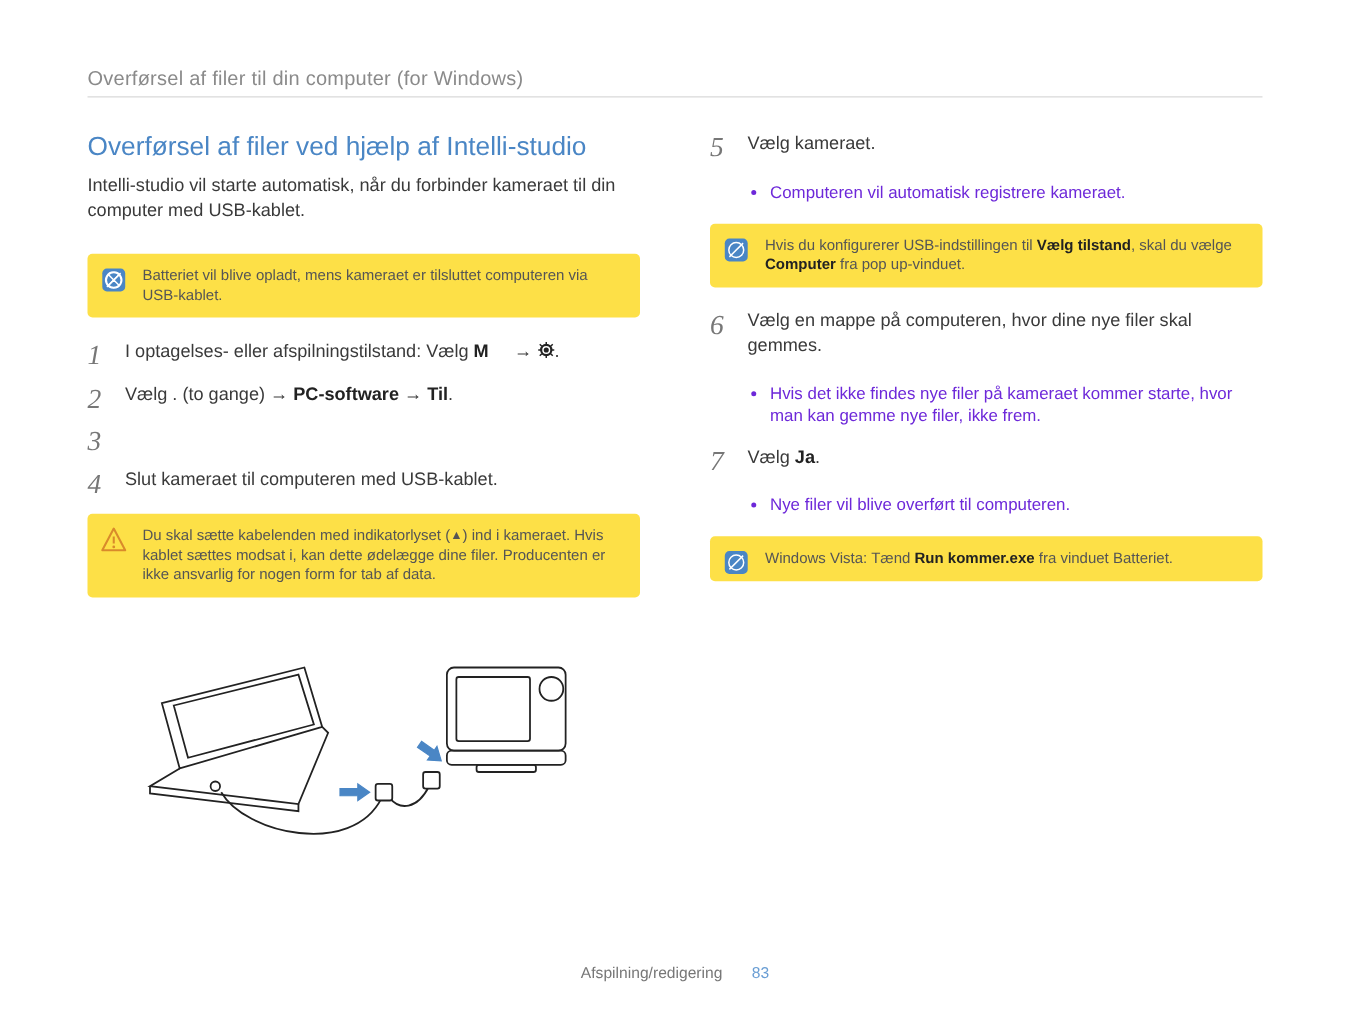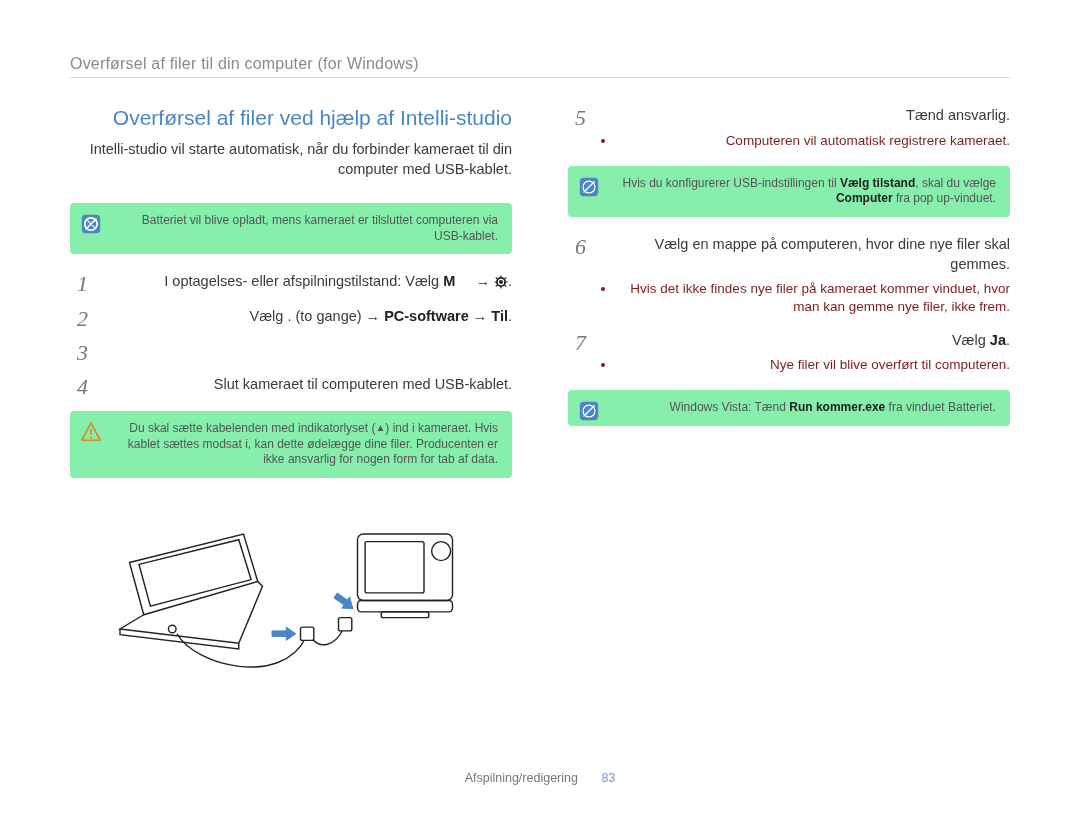--- a/index.html
+++ b/index.html
@@ -1,32 +1,32 @@
 <!DOCTYPE html>
 <html><head>
 <meta charset="utf-8">
 <style>
   * { box-sizing: border-box; margin: 0; padding: 0; }
   html, body { width: 1080px; height: 815px; background: #fff; font-family: Arial, Helvetica, sans-serif; color: #3a3a3a; }
   .page { padding: 55px 70px 12px 70px; position: relative; height: 100%; }
   .breadcrumb { font-size: 16px; font-weight: 300; color: #8a8a8a; font-family: "Segoe UI Light", Arial, sans-serif; letter-spacing: 0.2px; }
   .hr { border: none; border-top: 1px solid #d9d9d9; margin-top: 4px; }
-  .columns { display: flex; gap: 56px; margin-top: 28px; text-align: right; }
+  .columns { display: flex; gap: 56px; margin-top: 28px; }
   .col { flex: 1 1 50%; }
   .section-title { font-size: 21px; color: #4a86c5; font-weight: 400; font-family: "Segoe UI Light", Arial, sans-serif; margin-bottom: 10px; }
   .intro { font-size: 14.5px; line-height: 1.35; color: #3a3a3a; margin-bottom: 24px; }
-  .note { background: #86efac; border-radius: 4px; padding: 10px 14px 10px 44px; font-size: 12px; line-height: 1.3; color: #555; position: relative; margin: 12px 0 18px 0; }
+  .note { background: #fde047; border-radius: 4px; padding: 10px 14px 10px 44px; font-size: 12px; line-height: 1.3; color: #555; position: relative; margin: 12px 0 18px 0; }
   .note .note-icon { position: absolute; left: 10px; top: 10px; width: 22px; height: 22px; display: flex; align-items: center; justify-content: center; }
   .note-icon.info svg { width: 22px; height: 22px; }
   .note-icon.warn svg { width: 22px; height: 22px; }
   .steps { list-style: none; }
   .step { display: flex; align-items: flex-start; gap: 12px; margin-bottom: 10px; }
   .step-num { font-size: 22px; font-weight: 300; color: #777; font-style: italic; font-family: Georgia, "Times New Roman", serif; min-width: 18px; line-height: 1.1; }
   .step-body { font-size: 14.5px; line-height: 1.35; flex: 1; }
-  .step-body .sub { list-style: disc; margin: 6px 0 0 18px; font-size: 13.5px; color: #7f1d1d; }
+  .step-body .sub { list-style: disc; margin: 19px 0 0 18px; font-size: 13.5px; color: #6d28d9; }
   .step-body .sub li { margin-bottom: 4px; }
   .inline-icon { display: inline-block; vertical-align: middle; }
   .gear-icon svg { width: 14px; height: 14px; vertical-align: -2px; }
   .bold { font-weight: bold; color: #222; }
   .illustration { margin-top: 18px; text-align: center; }
   .illustration svg { max-width: 380px; }
   .footer { position: absolute; bottom: 30px; left: 0; right: 0; text-align: center; font-size: 12.5px; color: #777; }
   .footer .pnum { color: #6a9ed4; margin-left: 20px; }
   .up-triangle { font-size: 10px; vertical-align: 1px; }
 </style>
@@ -141,21 +141,21 @@
 
     </div>
 
     <div class="col">
 
       <ol class="steps">
 
         <li class="step">
           <span class="step-num">5</span>
           <span class="step-body">
-            <span>Tænd ansvarlig.</span>
+            <span>Vælg kameraet.</span>
             <ul class="sub">
                 <li>Computeren vil automatisk registrere kameraet.</li>
               </ul>
           </span>
         </li>
       </ol>
 
       <div class="note">
         <span class="note-icon info">
           <svg viewBox="0 0 24 24">
@@ -168,21 +168,21 @@
           <span>Hvis du konfigurerer USB-indstillingen til </span><span class="bold">Vælg tilstand</span><span>, skal du vælge </span><span class="bold">Computer</span><span> fra pop up-vinduet.</span>
         </span>
       </div>
 
       <ol class="steps">
         <li class="step">
           <span class="step-num">6</span>
           <span class="step-body">
             <span>Vælg en mappe på computeren, hvor dine nye filer skal gemmes.</span>
             <ul class="sub">
-                <li>Hvis det ikke findes nye filer på kameraet kommer vinduet, hvor man kan gemme nye filer, ikke frem.</li>
+                <li>Hvis det ikke findes nye filer på kameraet kommer starte, hvor man kan gemme nye filer, ikke frem.</li>
               </ul>
           </span>
         </li>
         <li class="step">
           <span class="step-num">7</span>
           <span class="step-body">
             <span>Vælg </span><span class="bold">Ja</span><span>.</span>
             <ul class="sub">
                 <li>Nye filer vil blive overført til computeren.</li>
               </ul>

